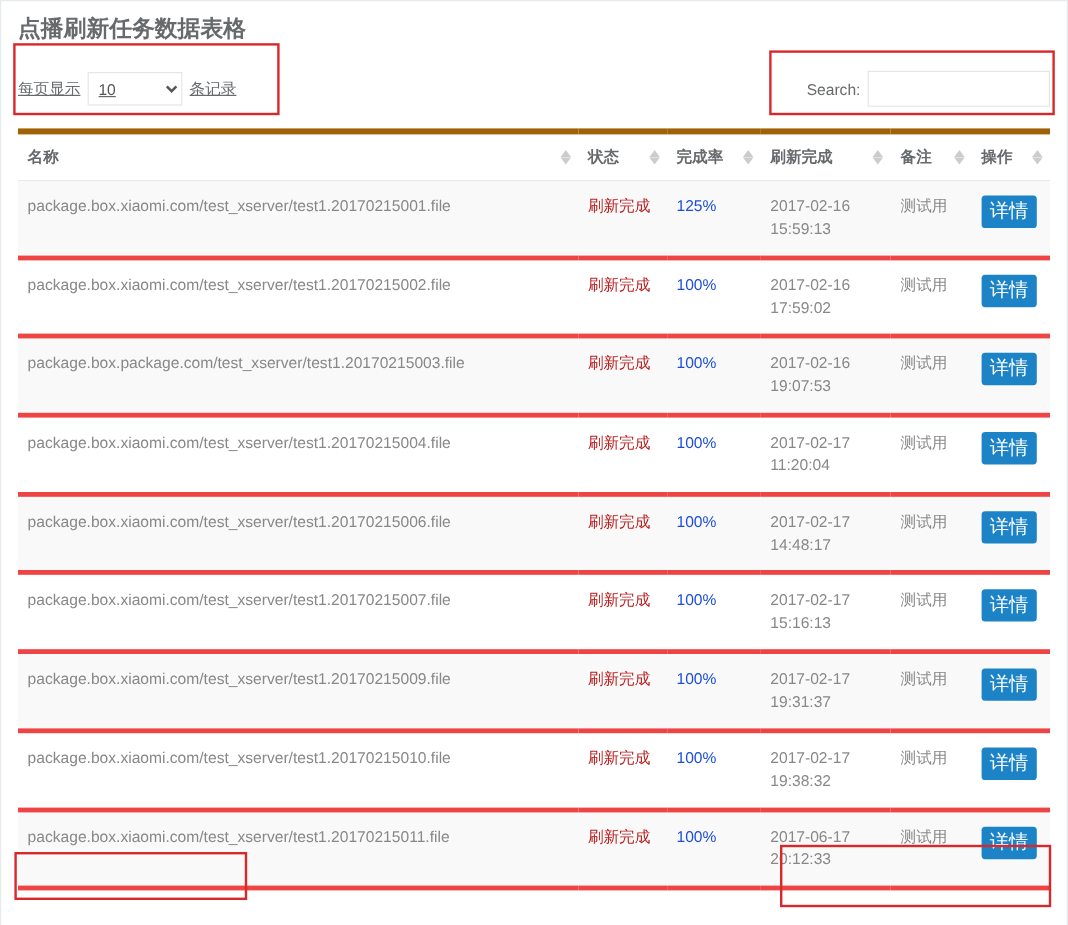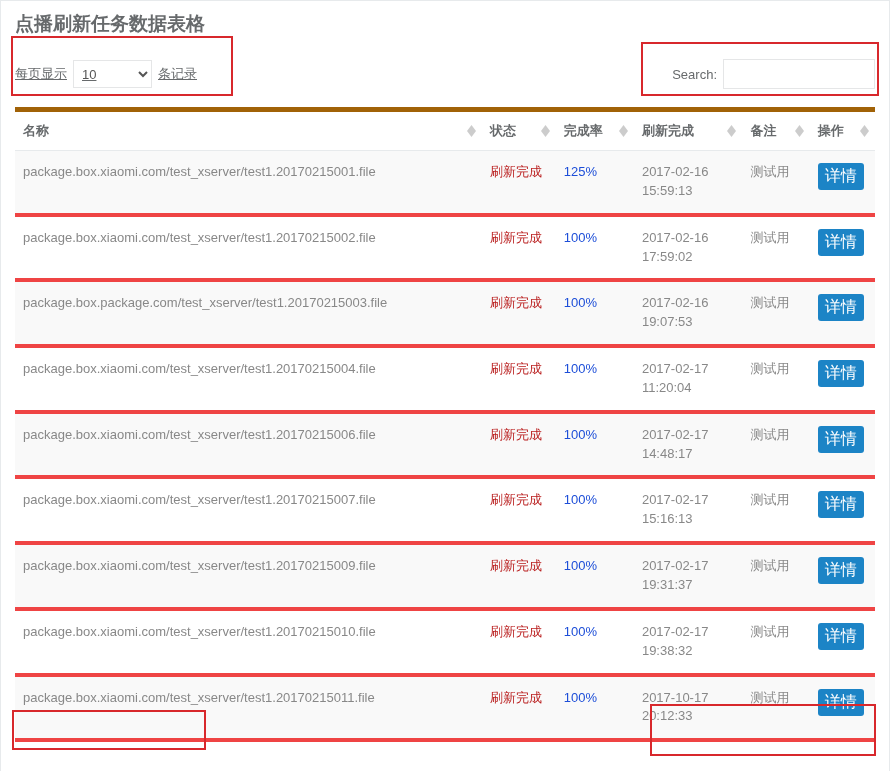--- a/index.html
+++ b/index.html
@@ -201,21 +201,21 @@
               <td class="status">刷新完成</td>
               <td class="rate">100%</td>
               <td class="time">2017-02-17 19:38:32</td>
               <td class="note">测试用</td>
               <td><button class="btn">详情</button></td>
             </tr>
             <tr>
               <td class="name">package.box.xiaomi.com/test_xserver/test1.20170215011.file</td>
               <td class="status">刷新完成</td>
               <td class="rate">100%</td>
-              <td class="time">2017-10-17 20:12:33</td>
+              <td class="time">2017-06-17 20:12:33</td>
               <td class="note">测试用</td>
               <td><button class="btn">详情</button></td>
             </tr>
           </tbody>
     </table>
 
     <div class="footer">
       
       
     </div>

